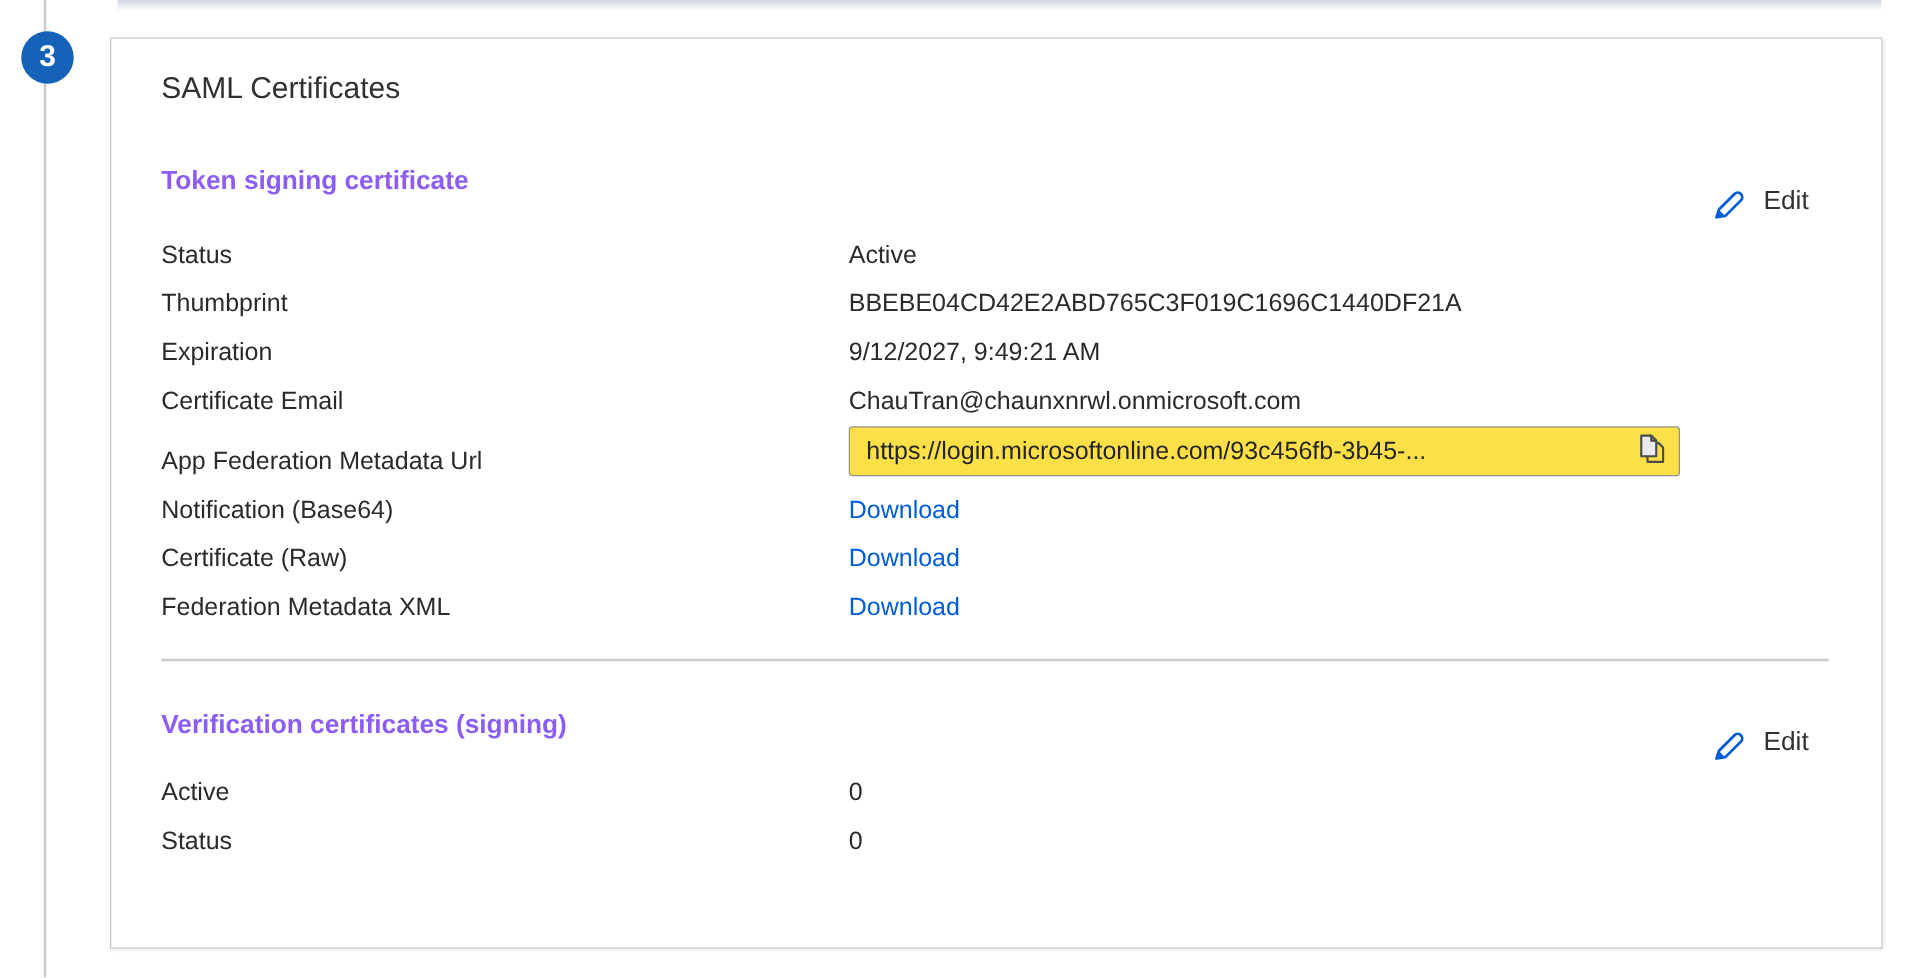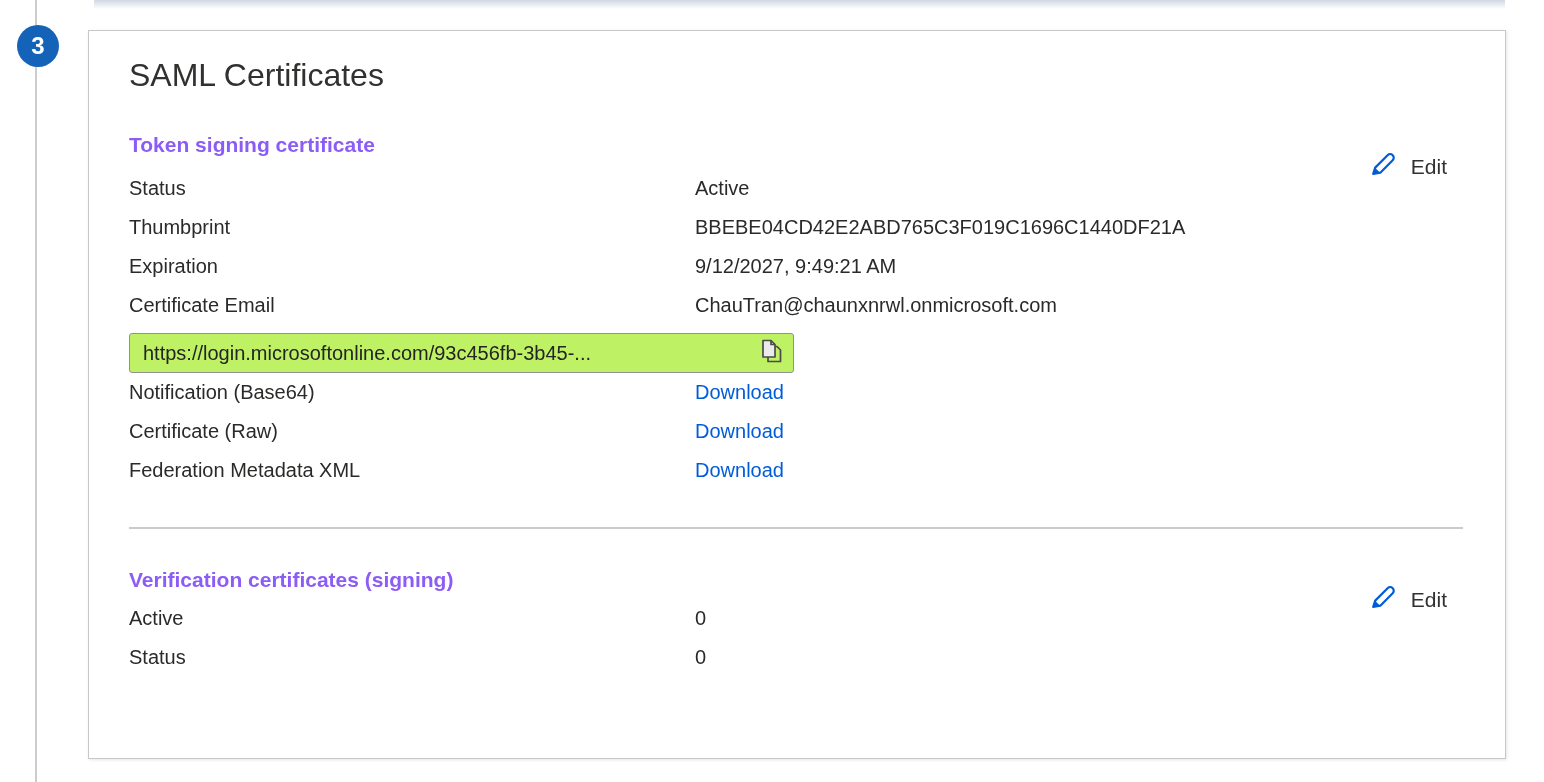--- a/index.html
+++ b/index.html
@@ -36,54 +36,54 @@
     color:#ffffff;font-size:24px;font-weight:700;z-index:2;
   }
   
   .card{
     position:absolute;left:88px;top:30px;width:1418px;height:729px;
     background:#ffffff;border:1px solid var(--border-gray);
     box-shadow:1px 1px 3px rgba(0,0,0,0.10);
   }
   .card-title{
     position:absolute;left:40px;top:26px;
-    font-size:32px;color:#323130;
+    font-size:24px;color:#323130;
   }
   .section-heading{
     position:absolute;left:40px;
     font-size:21px;font-weight:700;color:#8b5cf6;
   }
   .heading-token{top:102px;}
   .heading-verification{top:537px;}
   .edit-btn{
-    position:absolute;right:58px;display:flex;align-items:center;gap:14px;
+    position:absolute;right:58px;display:flex;align-items:flex-start;gap:14px;
     cursor:pointer;background:none;border:none;padding:0;
     font-family:inherit;font-size:21px;color:#323130;
   }
   .edit-btn-1{top:118px;}
   .edit-btn-2{top:551px;}
   .pencil{color:var(--link-blue);display:block;}
   .rows{
     position:absolute;left:40px;right:40px;
   }
   .rows-token{top:146px;}
   .rows-verification{top:576px;}
   .row{
-    display:flex;align-items:flex-start;min-height:39px;
-    font-size:20px;color:#2b2a29;gap:16px;
+    display:flex;align-items:flex-end;min-height:39px;
+    font-size:20px;color:#2b2a29;
   }
   .row .label{width:550px;flex:none;}
   .row .value{flex:1;}
   .row-url{min-height:48px;}
   .download-link{
     color:var(--link-blue);text-decoration:none;cursor:pointer;font-size:20px;
   }
   .url-box{
     width:665px;height:40px;
-    background:#bef264;border:1.5px solid #919191;border-radius:3px;
+    background:#fde047;border:1.5px solid #919191;border-radius:3px;
     display:flex;align-items:center;
     padding:0 10px 0 13px;
   }
   .url-text{
     flex:1;font-size:20px;color:#242424;white-space:nowrap;overflow:hidden;
   }
   .copy-btn{
     background:none;border:none;padding:0;margin-left:8px;cursor:pointer;
     color:var(--icon-gray);display:flex;align-items:center;
   }
@@ -129,20 +129,21 @@
     <div class="row">
       <span class="label">Expiration</span>
       <span class="value">9/12/2027, 9:49:21 AM</span>
     </div>
     <div class="row">
       <span class="label">Certificate Email</span>
       <span class="value">ChauTran@chaunxnrwl.onmicrosoft.com</span>
     </div>
 
     <div class="row row-url">
+      <span class="label">App Federation Metadata Url</span>
       <span class="value">
         <span class="url-box">
           <span class="url-text">https://login.microsoftonline.com/93c456fb-3b45-...</span>
           <button class="copy-btn">
             <span>
               <svg width="23" height="27" viewBox="0 0 23 27" fill="none" stroke="currentColor" stroke-width="1.7" stroke-linejoin="round">
                 <path d="M8 8.5 H17 l3.5 3.5 V23.5 H8 Z" fill="none"></path>
                 <path d="M3 2.5 H11 l4 4 V19 H3 Z" fill="#eaeaea"></path>
                 <path d="M11 2.5 v4 h4" fill="none"></path>
               </svg>

